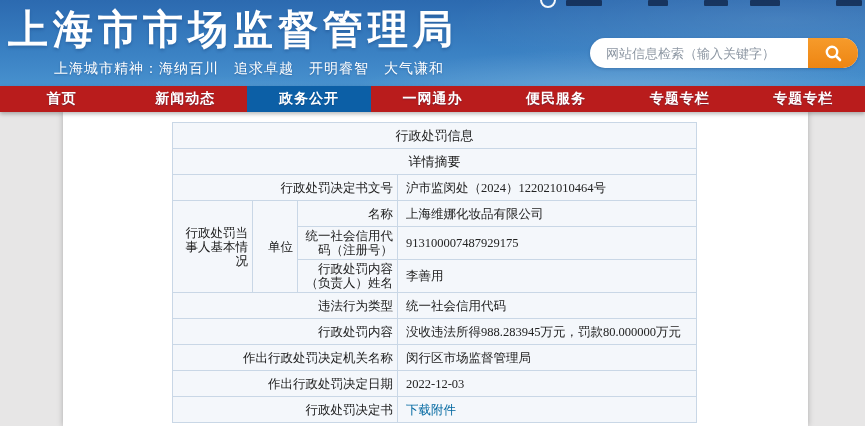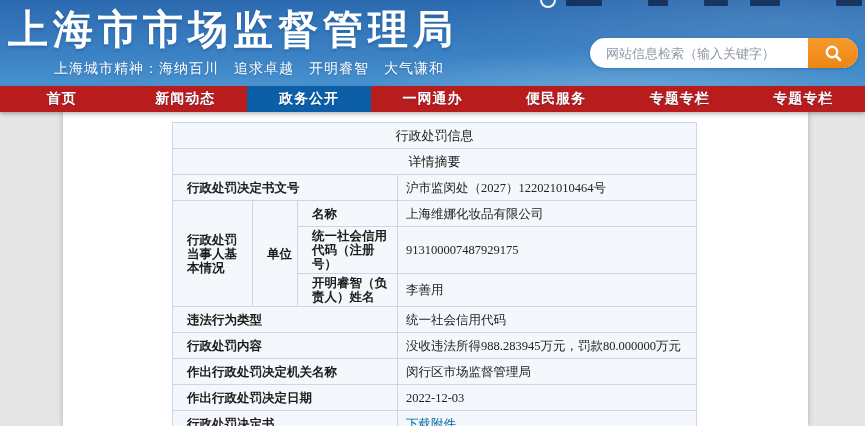--- a/index.html
+++ b/index.html
@@ -91,21 +91,21 @@
     margin:10px 0 0 109px; width:524px;
     border-collapse:collapse; table-layout:fixed;
     font-family:"Liberation Serif", serif;
   }
   .penalty-table td {
     border:1px solid #c9d7e6; background:#f4f7fb;
     height:26px; font-size:12.5px; line-height:14px; color:#222;
     padding:2px 4px; word-break:break-all;
   }
   td.th  { text-align:center; font-weight:normal; font-size:13px; color:#1b1b1b; }
-  td.lbl { text-align:left; font-weight:bold; color:#1b1b1b;padding-left:14px; }
+  td.lbl { text-align:right; font-weight:normal; color:#1b1b1b; }
   td.val { text-align:left; padding-left:8px; }
   .download-link { color:#0369a1; cursor:pointer; }
 </style>
 </head>
 <body>
 
 <header class="site-header">
   <div class="utility-bar">
     <span class="utility-circle"></span>
     <span class="ufrag uf1"></span>
@@ -147,34 +147,34 @@
     </colgroup>
     <tbody>
       <tr>
         <td colspan="4" class="th">行政处罚信息</td>
       </tr>
       <tr>
         <td colspan="4" class="th">详情摘要</td>
       </tr>
       <tr>
         <td colspan="3" class="lbl">行政处罚决定书文号</td>
-        <td class="val">沪市监闵处（2027）122021010464号</td>
+        <td class="val">沪市监闵处（2024）122021010464号</td>
       </tr>
       <tr>
         <td rowspan="3" class="lbl">行政处罚当事人基本情况</td>
         <td rowspan="3" class="lbl">单位</td>
         <td class="lbl">名称</td>
         <td class="val">上海维娜化妆品有限公司</td>
       </tr>
       <tr>
         <td class="lbl">统一社会信用代码（注册号）</td>
         <td class="val">913100007487929175</td>
       </tr>
       <tr>
-        <td class="lbl">开明睿智（负责人）姓名</td>
+        <td class="lbl">行政处罚内容（负责人）姓名</td>
         <td class="val">李善用</td>
       </tr>
       <tr>
         <td colspan="3" class="lbl">违法行为类型</td>
         <td class="val">统一社会信用代码</td>
       </tr>
       <tr>
         <td colspan="3" class="lbl">行政处罚内容</td>
         <td class="val">没收违法所得988.283945万元，罚款80.000000万元</td>
       </tr>

